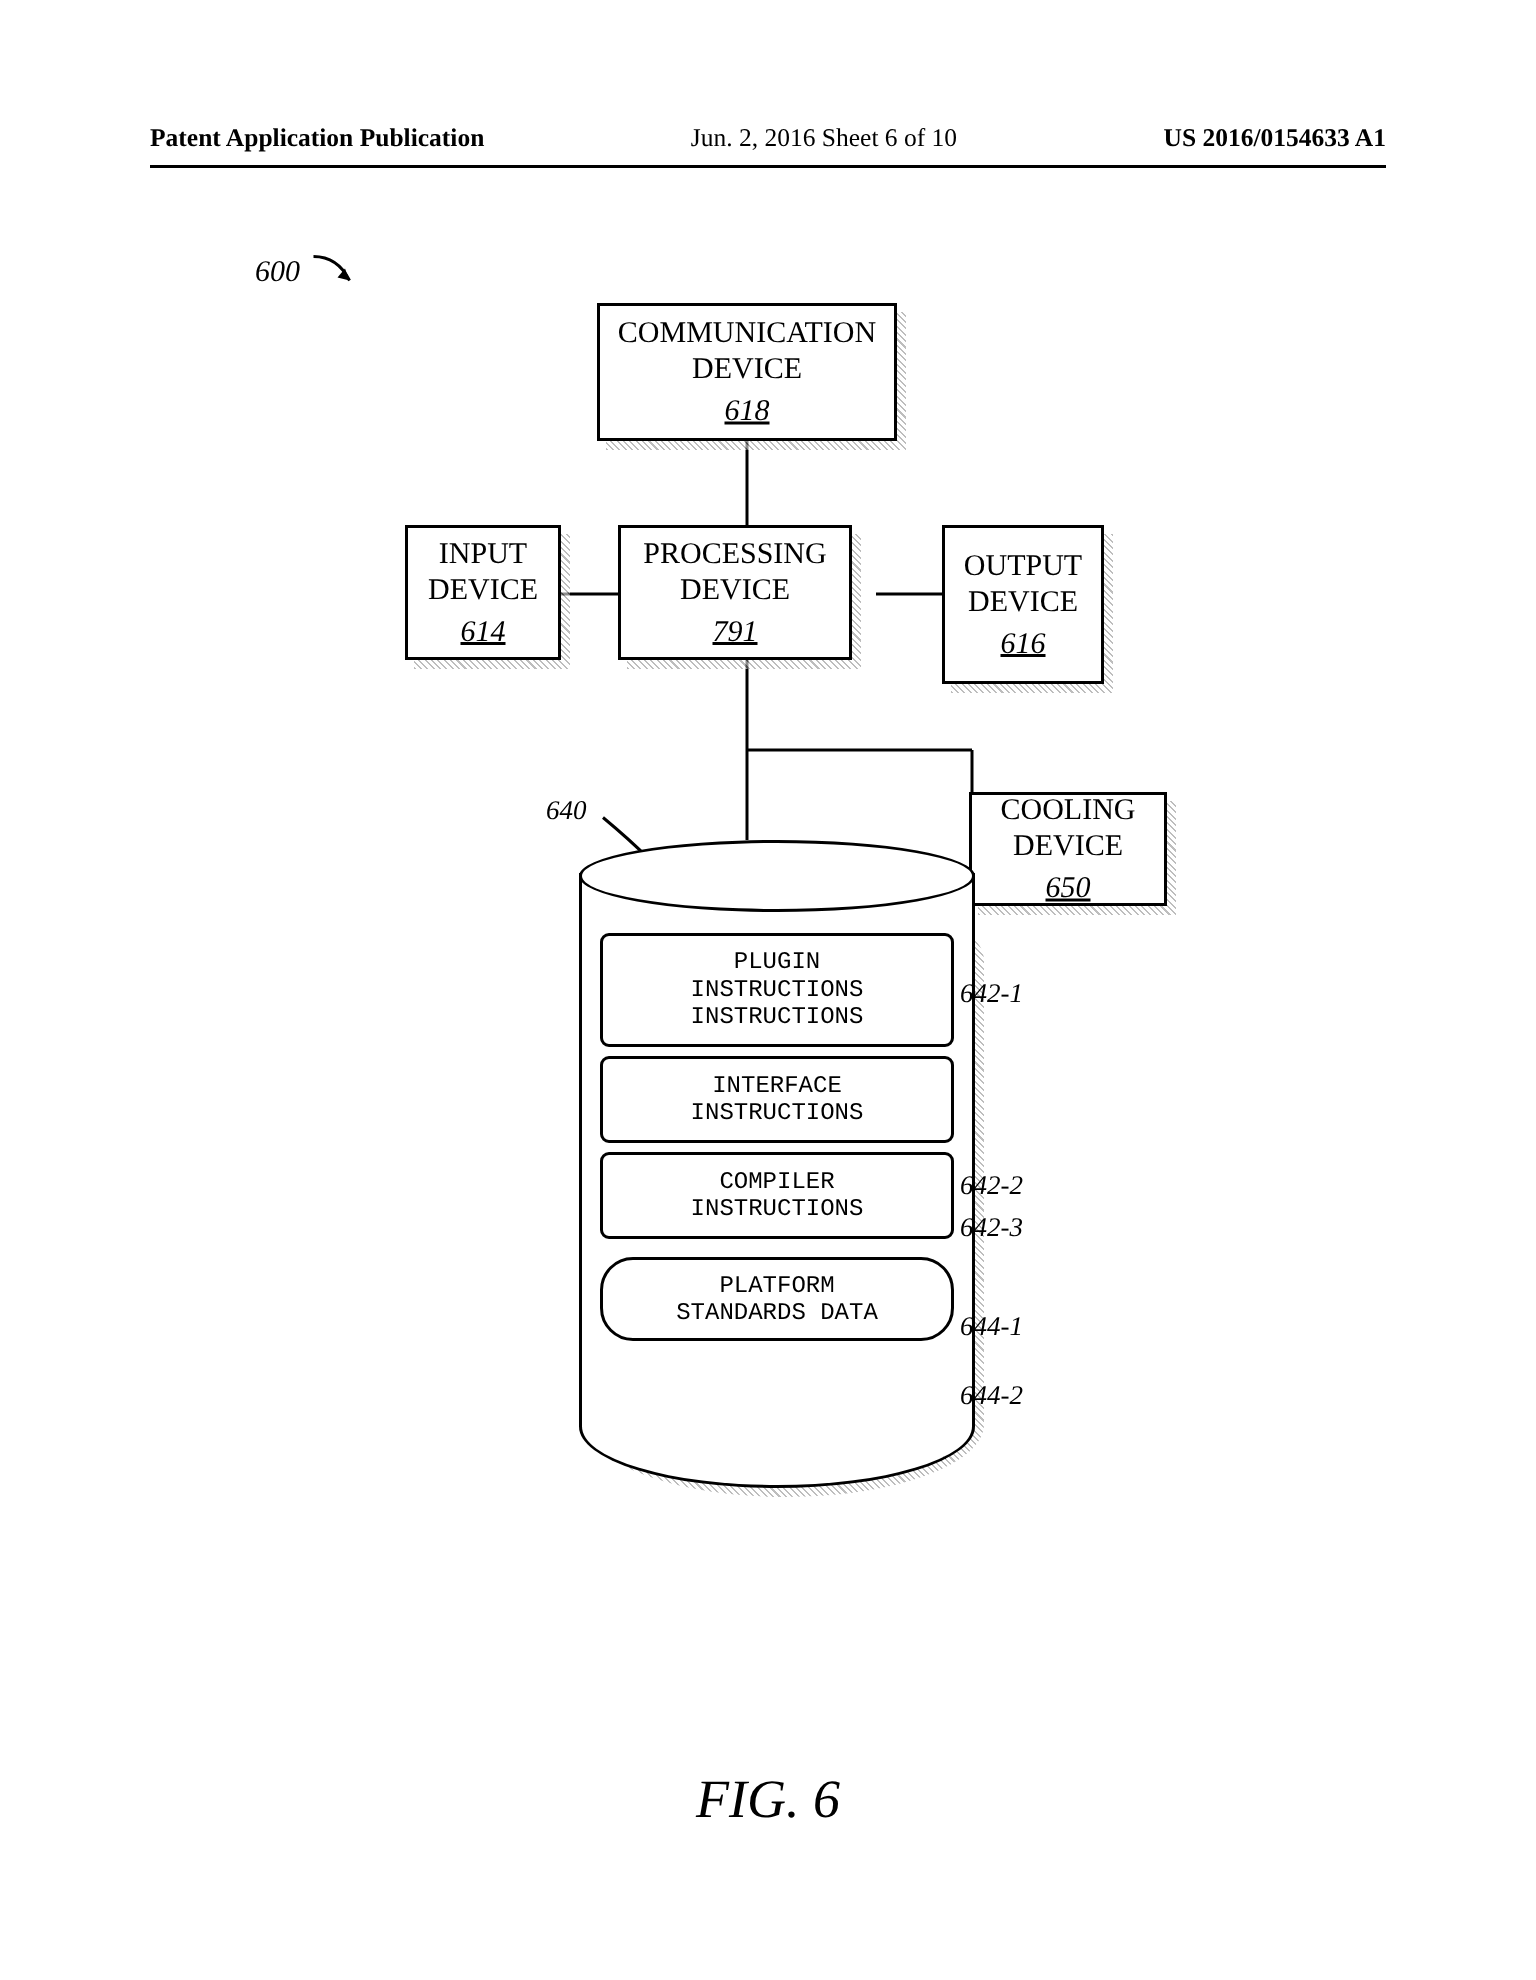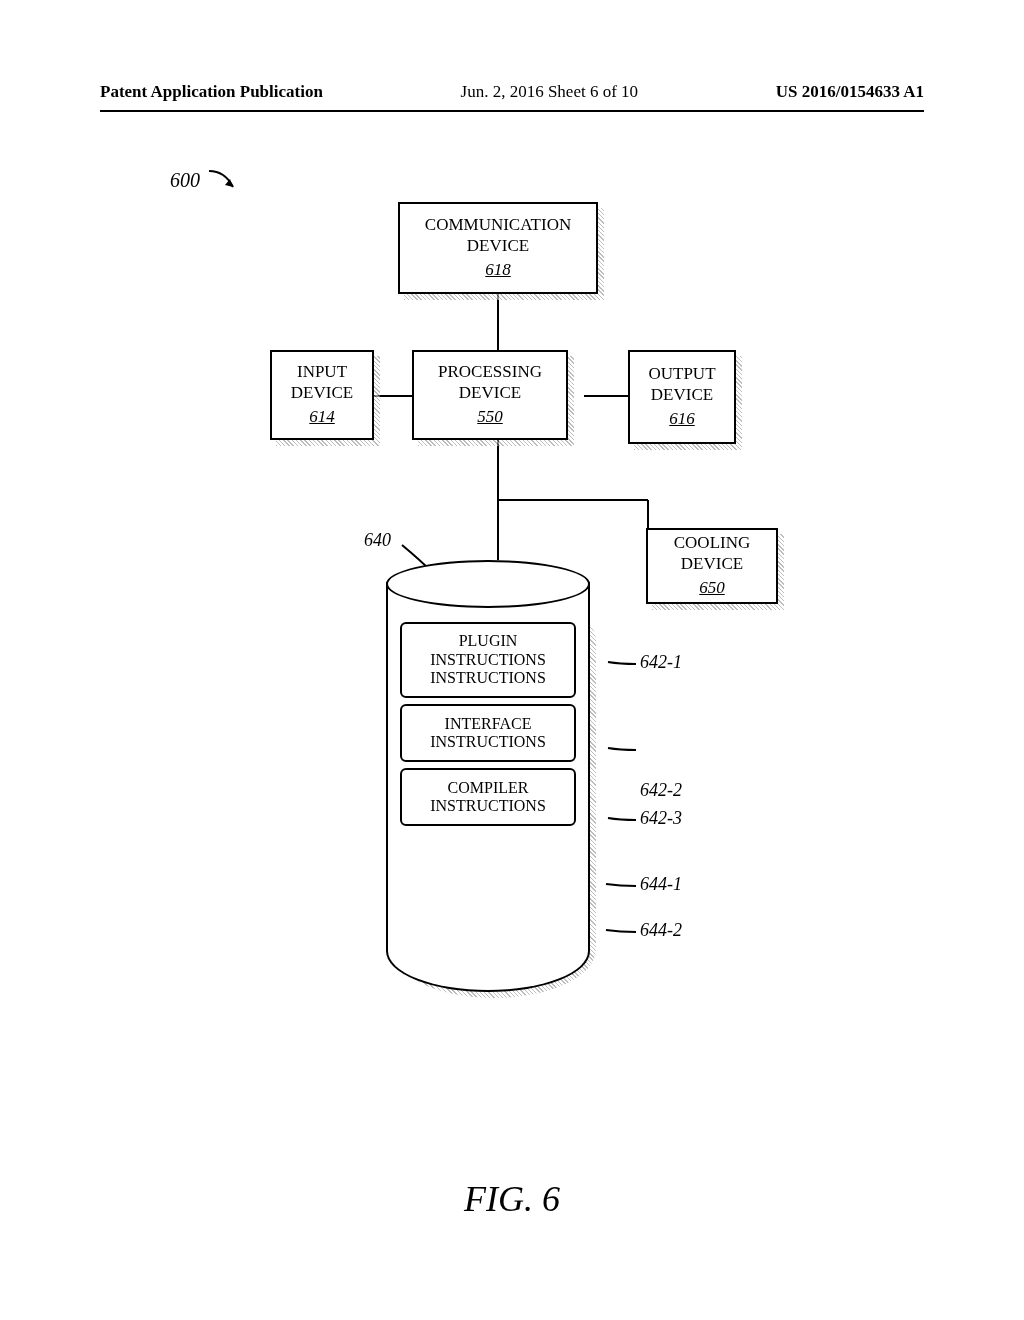--- a/index.html
+++ b/index.html
@@ -46,21 +46,21 @@
   .shadow-box .face {
     position: absolute;
     inset: 0;
     background: #fff;
     border: 2px solid #000;
     text-align: center;
     display: flex;
     flex-direction: column;
     justify-content: center;
     line-height: 1.2;
-    font-size: 17px;
+    font-size: 20px;
   }
   .face .refnum {
     text-decoration: underline;
     font-style: italic;
     margin-top: 4px;
   }
 
   
   .cyl {
     position: absolute;
@@ -183,61 +183,65 @@
     <span>DEVICE</span>
     <span class="refnum">614</span>
   </div>
 </div>
 
 <div class="shadow-box" style="left:412px; top:350px; width:156px; height:90px;">
   <div class="shadow"></div>
   <div class="face">
     <span>PROCESSING</span>
     <span>DEVICE</span>
-    <span class="refnum">550</span>
-  </div>
-</div>
-
-<div class="shadow-box" style="left:628px; top:350px; width:108px; height:94px;">
+    <span class="refnum">791</span>
+  </div>
+</div>
+
+<div class="shadow-box" style="left:628px; top:350px; width:108px; height:106px;">
   <div class="shadow"></div>
   <div class="face">
     <span>OUTPUT</span>
     <span>DEVICE</span>
     <span class="refnum">616</span>
   </div>
 </div>
 
 <div class="shadow-box" style="left:646px; top:528px; width:132px; height:76px;border-radius:10px;">
   <div class="shadow"></div>
   <div class="face">
     <span>COOLING</span>
     <span>DEVICE</span>
     <span class="refnum">650</span>
   </div>
 </div>
 
 <div class="callout" style="left:364px; top:530px;">640</div>
 
-<div class="cyl" style="left:386px; top:582px; width:204px; height:410px;">
+<div class="cyl" style="left:386px; top:582px; width:264px; height:410px;font-family:Liberation Mono, monospace;">
   <div class="cyl-shadow"></div>
   <div class="body"></div>
   <div class="lid"></div>
 
   <div class="cyl-item sq" style="top:40px; height:72px;">
     <span>PLUGIN</span>
     <span>INSTRUCTIONS</span>
     <span>INSTRUCTIONS</span>
   </div>
   <div class="cyl-item sq" style="top:122px; height:54px;">
     <span>INTERFACE</span>
     <span>INSTRUCTIONS</span>
   </div>
   <div class="cyl-item sq" style="top:186px; height:54px;">
     <span>COMPILER</span>
     <span>INSTRUCTIONS</span>
+  </div>
+  <div class="cyl-item round" style="top:256px; height:52px;">
+    <span>PLATFORM</span>
+    <span>STANDARDS DATA</span>
   </div>
 </div>
 
 <div class="callout" style="left:640px; top:652px;">642-1</div>
 <div class="callout" style="left:640px; top:780px;">642-2</div>
 <div class="callout" style="left:640px; top:808px;">642-3</div>
 <div class="callout" style="left:640px; top:874px;">644-1</div>
 <div class="callout" style="left:640px; top:920px;">644-2</div>
 
 <div class="figlabel">FIG. 6</div>

